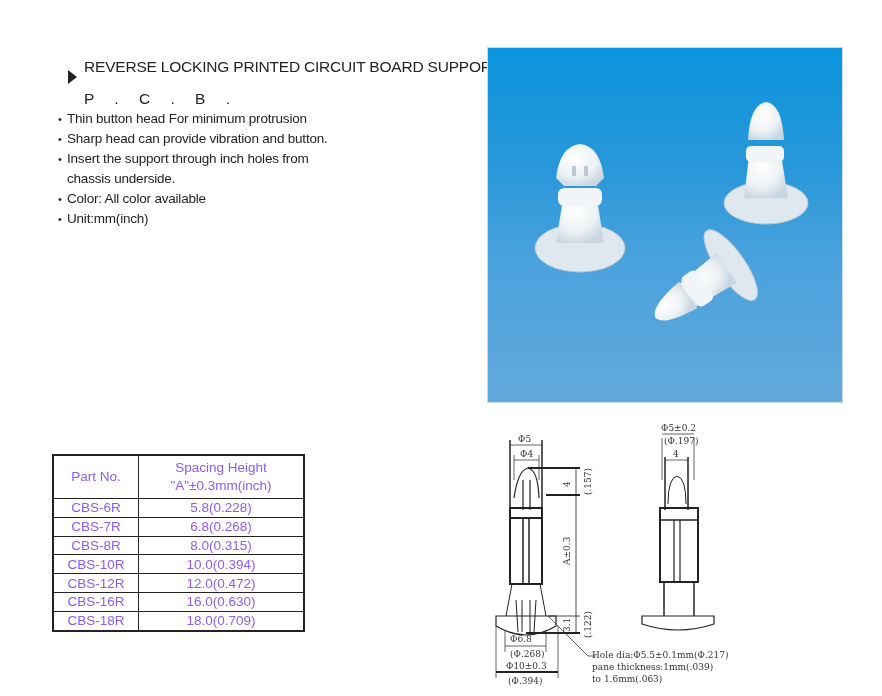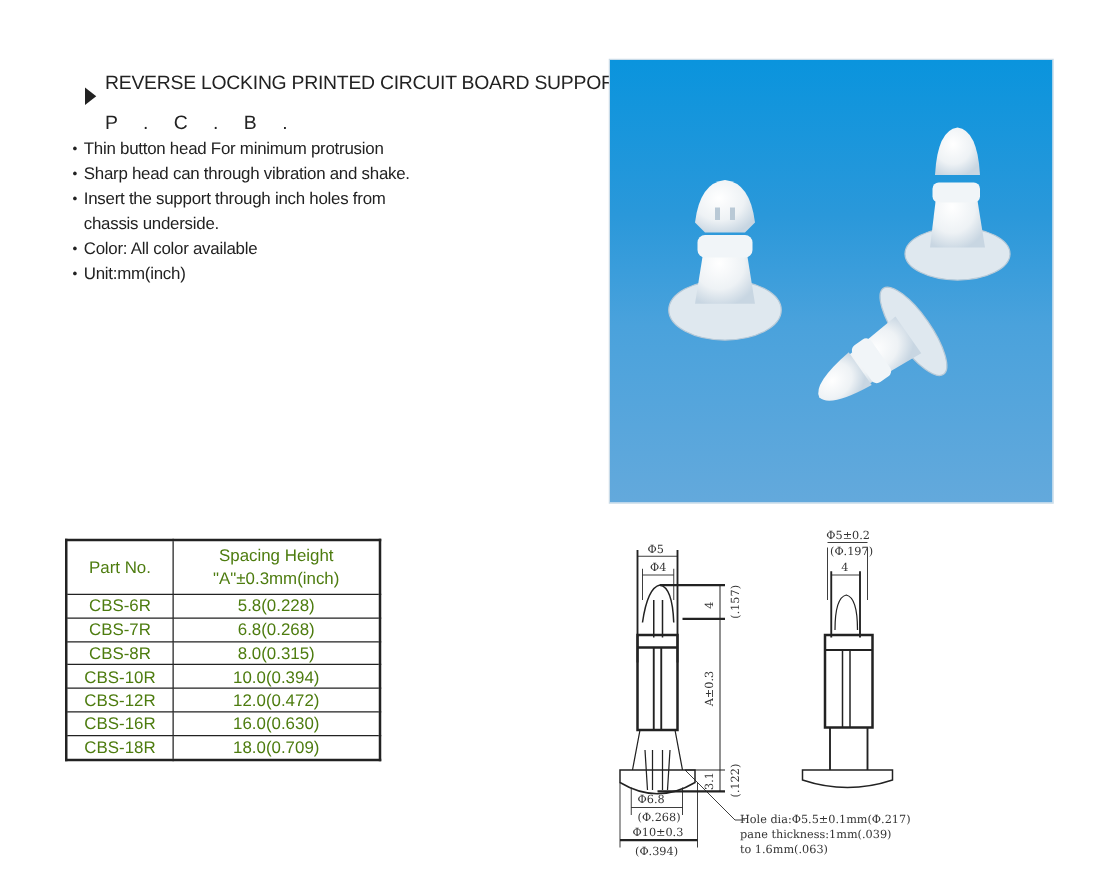--- a/index.html
+++ b/index.html
@@ -9,21 +9,21 @@
   .title-arrow { position:absolute; left:0; top:12px; width:0; height:0; border-top:7px solid transparent; border-bottom:7px solid transparent; border-left:9px solid #222; }
   .title-line1 { position:absolute; left:16px; top:0; font-size:15.5px; white-space:nowrap; letter-spacing:-0.2px; }
   .title-line2 { position:absolute; left:16px; top:21px; font-size:15.5px; white-space:nowrap; word-spacing:14px; letter-spacing:1px;margin-top:11px; }
 
   .features { position:absolute; left:54px; top:105px; margin:4px; padding:0; list-style:none; font-size:13.5px; line-height:20px; letter-spacing:-0.2px; }
   .features li { position:relative; padding-left:9px; }
   .features li::before { content:"•"; position:absolute; left:0; top:0; font-size:11px; }
 
   .photo { position:absolute; left:487px; top:47px; width:356px; height:356px; background:linear-gradient(180deg, #0a94dd 0%, #2a98da 35%, #4aa2dc 60%, #63a9dc 100%); border:1px solid #c9dbe8; box-sizing:border-box; }
 
-  table.spec { position:absolute; left:52px; top:431px; border-collapse:collapse; font-size:13.5px; color:#4d7c0f; }
+  table.spec { position:absolute; left:52px; top:454px; border-collapse:collapse; font-size:13.5px; color:#8b5cf6; }
   table.spec td, table.spec th { border:1.5px solid #222; text-align:center; padding:0; font-weight:normal; }
   table.spec th { height:42px; line-height:18px; }
   table.spec td { height:17.8px; line-height:17px; }
   table.spec .c1 { width:84px; }
   table.spec .c2 { width:164px; }
   table.spec { border:2px solid #222; }
 
   .drawing { position:absolute; left:488px; top:420px; width:240px; height:270px; }
   .drawing svg text { font-family:"DejaVu Serif", serif; fill:#333; }
 </style>
@@ -31,21 +31,21 @@
 <body>
 
 <div class="title-block">
   <span class="title-arrow"></span>
   <div class="title-line1">REVERSE LOCKING PRINTED CIRCUIT BOARD SUPPORT</div>
   <div class="title-line2">P . C . B .</div>
 </div>
 
 <ul class="features">
   <li><span>Thin button head For minimum protrusion</span></li>
-  <li><span>Sharp head can through vibration and shake.</span></li>
+  <li><span>Sharp head can provide vibration and button.</span></li>
   <li style="width:255px;"><span>Insert the support through inch holes from chassis underside.</span></li>
   <li><span>Color: All color available</span></li>
   <li><span>Unit:mm(inch)</span></li>
 </ul>
 
 <div class="photo">
   <svg width="354" height="354" viewBox="0 0 354 354">
     <defs>
       <radialGradient id="ny" cx="40%" cy="35%" r="70%">
         <stop offset="0%" stop-color="#ffffff"></stop>

